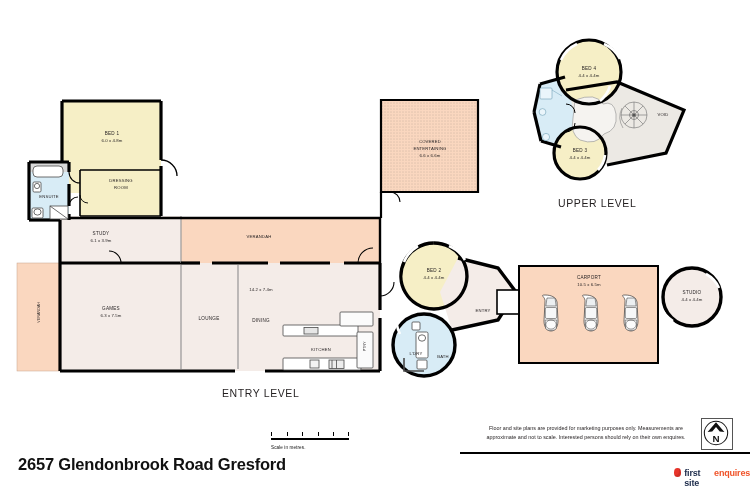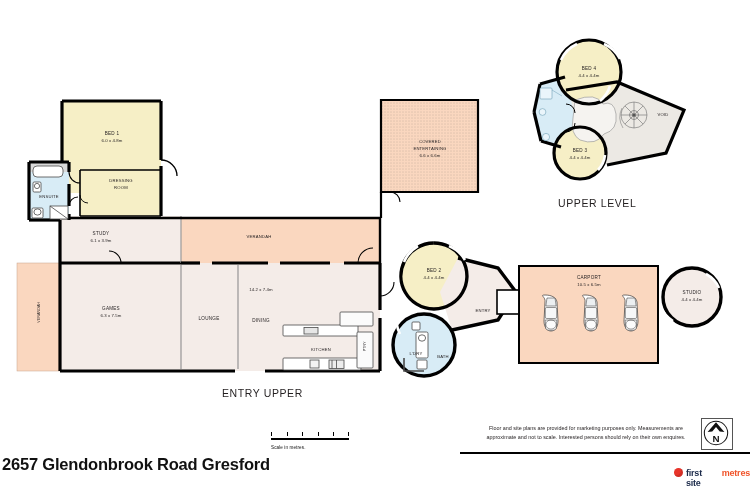--- a/index.html
+++ b/index.html
@@ -12,21 +12,21 @@
        font-family:"Liberation Sans","DejaVu Sans",sans-serif;
        color:#231f20;white-space:nowrap;pointer-events:none;}
   .rm-name{font-size:4.6px;letter-spacing:.25px;}
   .rm-dim{font-size:4.3px;letter-spacing:.1px;}
   .rm-small{font-size:4.2px;letter-spacing:.2px;}
   .rm-tiny{font-size:3.6px;letter-spacing:.1px;}
   .vert{transform-origin:center center;}
 
   .level-title{position:absolute;font-size:10.5px;letter-spacing:.6px;color:#231f20;}
 
-  .addr{position:absolute;left:2px;top:455px;font-size:16.5px;font-weight:bold;
+  .addr{position:absolute;left:18px;top:455px;font-size:16.5px;font-weight:bold;
         letter-spacing:-.2px;color:#111;}
 
   .scalewrap{position:absolute;left:271px;top:432px;width:78px;}
   .scalebar{position:relative;height:11px;}
   .scalebar .tickrow{position:absolute;left:0;top:0;width:100%;height:6px;}
   .scalebar .tick{position:absolute;top:0;width:1px;height:4px;background:#000;}
   .scalebar .rule{position:absolute;left:0;top:6px;width:100%;height:2.2px;background:#000;}
   .scaletxt{font-size:4.6px;margin-top:1.5px;color:#111;letter-spacing:.1px;}
 
   .disc{position:absolute;left:462px;top:424px;width:248px;text-align:center;
@@ -317,21 +317,21 @@
 
 <div class="lbl rm-name" style="left:561px;top:66px;width:56px;">BED 4</div>
 <div class="lbl rm-dim" style="left:561px;top:73px;width:56px;">4.4 x 4.4m</div>
 
 <div class="lbl rm-name" style="left:552px;top:148px;width:56px;">BED 3</div>
 <div class="lbl rm-dim" style="left:552px;top:155px;width:56px;">4.4 x 4.4m</div>
 
 <div class="lbl rm-small" style="left:640px;top:112px;width:46px;">VOID</div>
 
 <div class="level-title" style="left:558px;top:197px;">UPPER LEVEL</div>
-<div class="level-title" style="left:222px;top:387px;">ENTRY UPPER</div>
+<div class="level-title" style="left:222px;top:387px;">ENTRY LEVEL</div>
 
 <div class="scalewrap">
   <div class="scalebar">
     <div class="tickrow">
       <div class="tick" style="left:0%"></div>
       <div class="tick" style="left:20%"></div>
       <div class="tick" style="left:40%"></div>
       <div class="tick" style="left:60%"></div>
       <div class="tick" style="left:80%"></div>
       <div class="tick" style="left:calc(100% - 1px)"></div>
@@ -353,16 +353,16 @@
   <svg viewBox="0 0 30 30" width="28" height="28">
     <circle cx="15" cy="15" r="12.5" fill="none" stroke="#111" stroke-width="1.1"></circle>
     <path d="M15,3.5 L24,14 L19,13.5 L15,8.5 L11,13.5 L6,14 Z" fill="#111"></path>
     <text x="15" y="25" text-anchor="middle" font-size="10.5" font-weight="bold" font-family="Liberation Sans, sans-serif" fill="#111">N</text>
   </svg>
 </div>
 
 <div class="brand">
   <span class="dot"></span>
   <span class="b1">first site</span>
-  <span class="b2">metres</span>
+  <span class="b2">enquires</span>
 </div>
 
 </div>
 
 </body></html>

